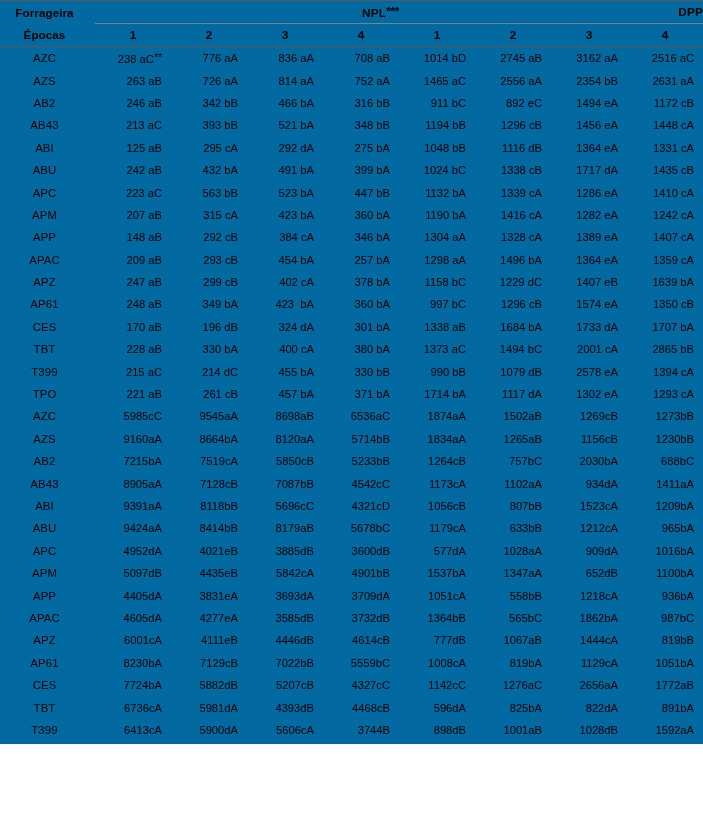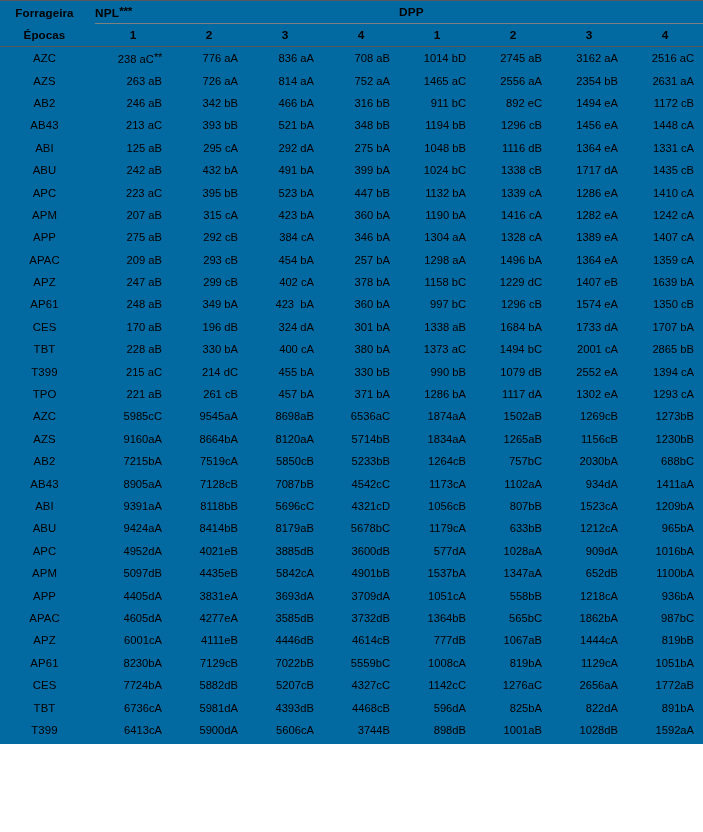--- a/index.html
+++ b/index.html
@@ -47,21 +47,21 @@
   tr.epocas-row td     { height: 22px; margin-left: 41px; }
 
   .corner-label {
     text-align: center;
     font-weight: bold;
     font-size: 11.6px;
     padding-right: 6px;
     letter-spacing: 0.1px;
   }
   .group-head {
-    text-align: left;
+    text-align: right;
     font-weight: bold;
     font-size: 11.8px;
     letter-spacing: 0.2px;
   }
   .group-head .stars {
     font-size: 11.8px;
     vertical-align: 2px;
     letter-spacing: -0.3px;
   }
   .epoca-num {
@@ -196,42 +196,42 @@
           <td class="cell-val">491 bA</td>
           <td class="cell-val">399 bA</td>
           <td class="cell-val">1024 bC</td>
           <td class="cell-val">1338 cB</td>
           <td class="cell-val">1717 dA</td>
           <td class="cell-val">1435 cB</td>
         </tr>
         <tr class="data-row">
           <td class="row-label">APC</td>
           <td class="cell-val">223 aC</td>
-          <td class="cell-val">395 bB</td>
+          <td class="cell-val">563 bB</td>
           <td class="cell-val">523 bA</td>
           <td class="cell-val">447 bB</td>
           <td class="cell-val">1132 bA</td>
           <td class="cell-val">1339 cA</td>
           <td class="cell-val">1286 eA</td>
           <td class="cell-val">1410 cA</td>
         </tr>
         <tr class="data-row">
           <td class="row-label">APM</td>
           <td class="cell-val">207 aB</td>
           <td class="cell-val">315 cA</td>
           <td class="cell-val">423 bA</td>
           <td class="cell-val">360 bA</td>
           <td class="cell-val">1190 bA</td>
           <td class="cell-val">1416 cA</td>
           <td class="cell-val">1282 eA</td>
           <td class="cell-val">1242 cA</td>
         </tr>
         <tr class="data-row">
           <td class="row-label">APP</td>
-          <td class="cell-val">275 aB</td>
+          <td class="cell-val">148 aB</td>
           <td class="cell-val">292 cB</td>
           <td class="cell-val">384 cA</td>
           <td class="cell-val">346 bA</td>
           <td class="cell-val">1304 aA</td>
           <td class="cell-val">1328 cA</td>
           <td class="cell-val">1389 eA</td>
           <td class="cell-val">1407 cA</td>
         </tr>
         <tr class="data-row">
           <td class="row-label">APAC</td>
@@ -289,30 +289,30 @@
           <td class="cell-val">2865 bB</td>
         </tr>
         <tr class="data-row">
           <td class="row-label">T399</td>
           <td class="cell-val">215 aC</td>
           <td class="cell-val">214 dC</td>
           <td class="cell-val">455 bA</td>
           <td class="cell-val">330 bB</td>
           <td class="cell-val">990 bB</td>
           <td class="cell-val">1079 dB</td>
-          <td class="cell-val">2552 eA</td>
+          <td class="cell-val">2578 eA</td>
           <td class="cell-val">1394 cA</td>
         </tr>
         <tr class="data-row">
           <td class="row-label">TPO</td>
           <td class="cell-val">221 aB</td>
           <td class="cell-val">261 cB</td>
           <td class="cell-val">457 bA</td>
           <td class="cell-val">371 bA</td>
-          <td class="cell-val">1286 bA</td>
+          <td class="cell-val">1714 bA</td>
           <td class="cell-val">1117 dA</td>
           <td class="cell-val">1302 eA</td>
           <td class="cell-val">1293 cA</td>
         </tr>
         <tr class="data-row">
           <td class="row-label">AZC</td>
           <td class="cell-val">5985cC</td>
           <td class="cell-val">9545aA</td>
           <td class="cell-val">8698aB</td>
           <td class="cell-val">6536aC</td>

